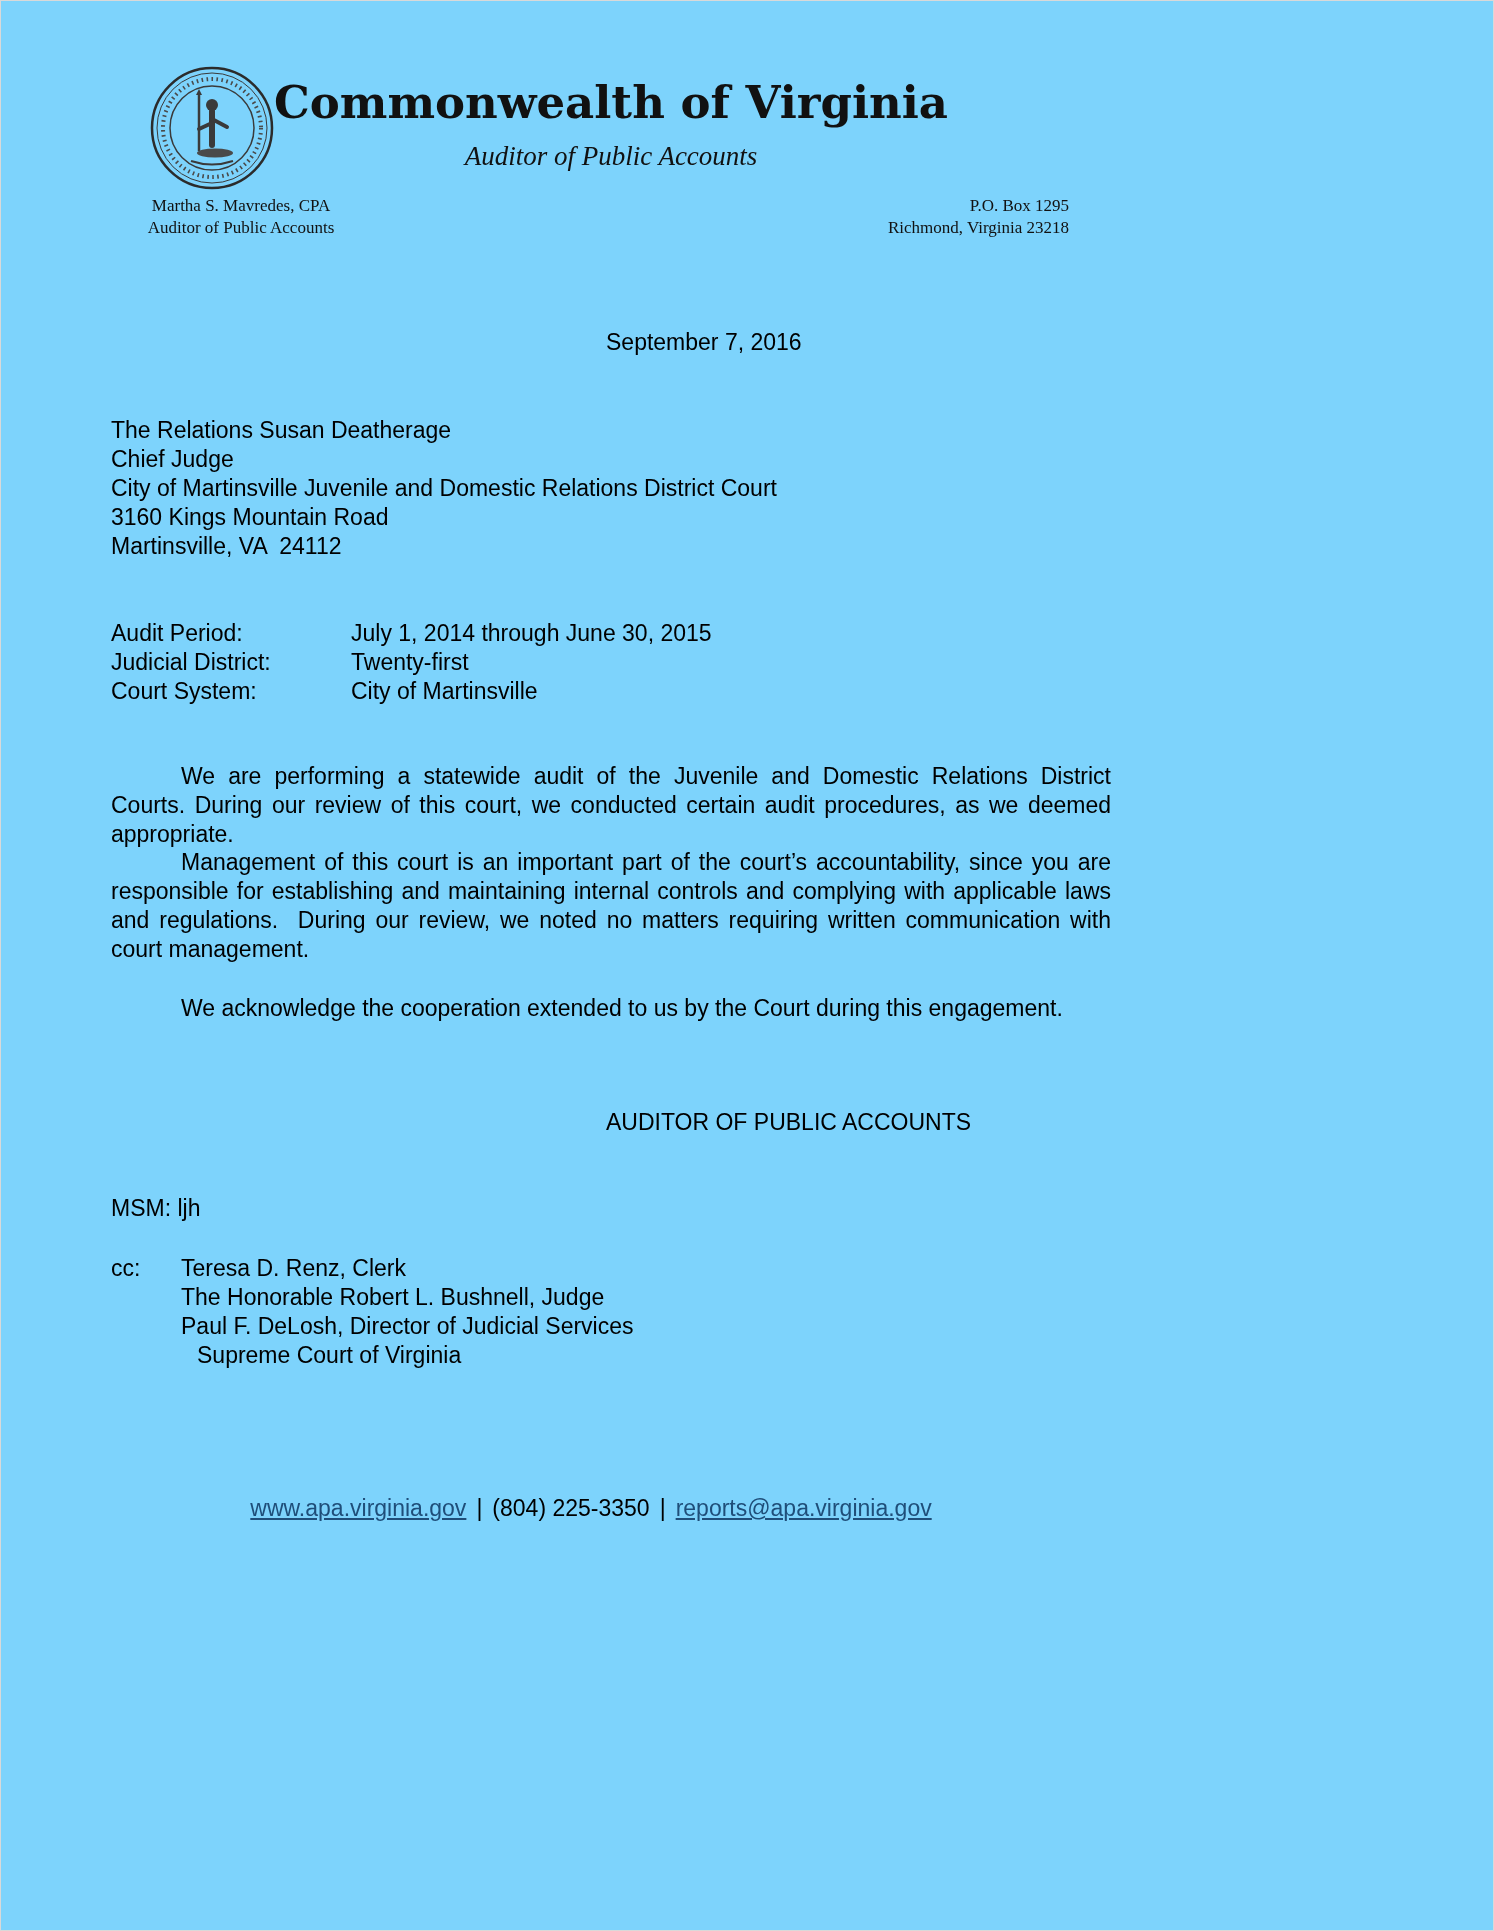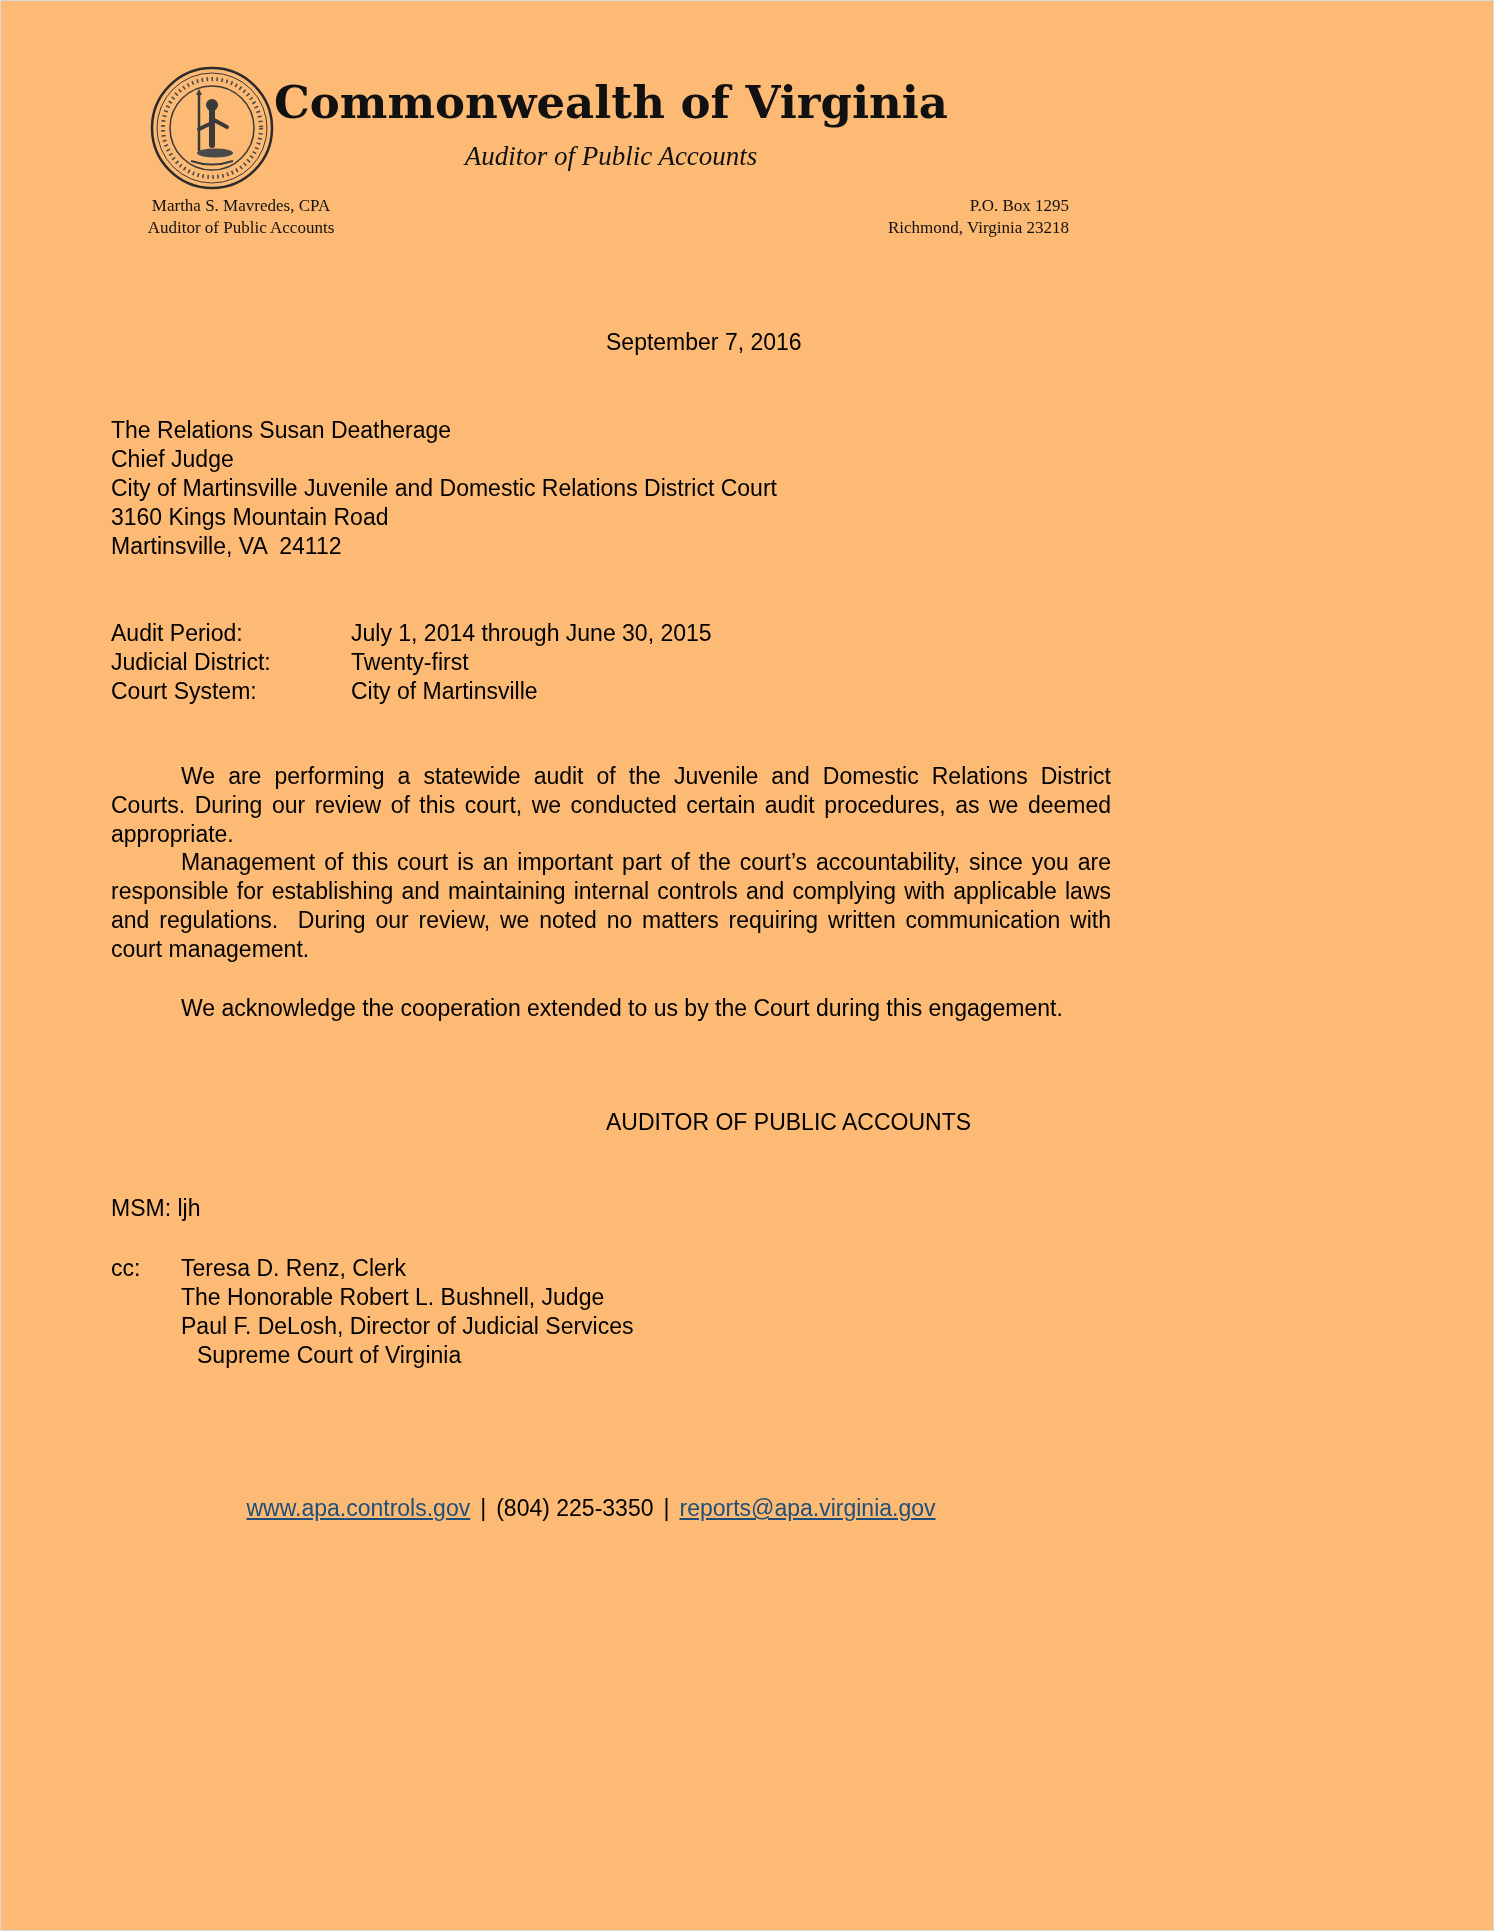--- a/index.html
+++ b/index.html
@@ -2,21 +2,21 @@
 <html style="--link-color: #1f4e79;"><head>
 <meta charset="utf-8">
 <style>
   :root { --link-color: #1f4e79; }
   * { margin: 0; padding: 0; box-sizing: border-box; }
   html, body { background: #ffffff; }
   .page {
     position: relative;
     width: 1494px;
     height: 1931px;
-    background: #fdba74;
+    background: #7dd3fc;
     border: 1px solid #d9d9d9;
     font-family: "Liberation Sans", sans-serif;
     font-size: 23px;
     color: #000000;
     overflow: hidden;
   }
 
   
   .seal {
     position: absolute;
@@ -177,16 +177,16 @@
     <span class="cc-label">cc:</span>
     <div class="cc-list">
       <div>Teresa D. Renz, Clerk</div>
       <div>The Honorable Robert L. Bushnell, Judge</div>
       <div>Paul F. DeLosh, Director of Judicial Services</div>
       <div class="indent-more">Supreme Court of Virginia</div>
     </div>
   </div>
 
   <div class="footer">
-    <a>www.apa.controls.gov</a><span class="sep">|</span><span>(804) 225-3350</span><span class="sep">|</span><a>reports@apa.virginia.gov</a>
+    <a>www.apa.virginia.gov</a><span class="sep">|</span><span>(804) 225-3350</span><span class="sep">|</span><a>reports@apa.virginia.gov</a>
   </div>
 
 </div>
 
 </body></html>

